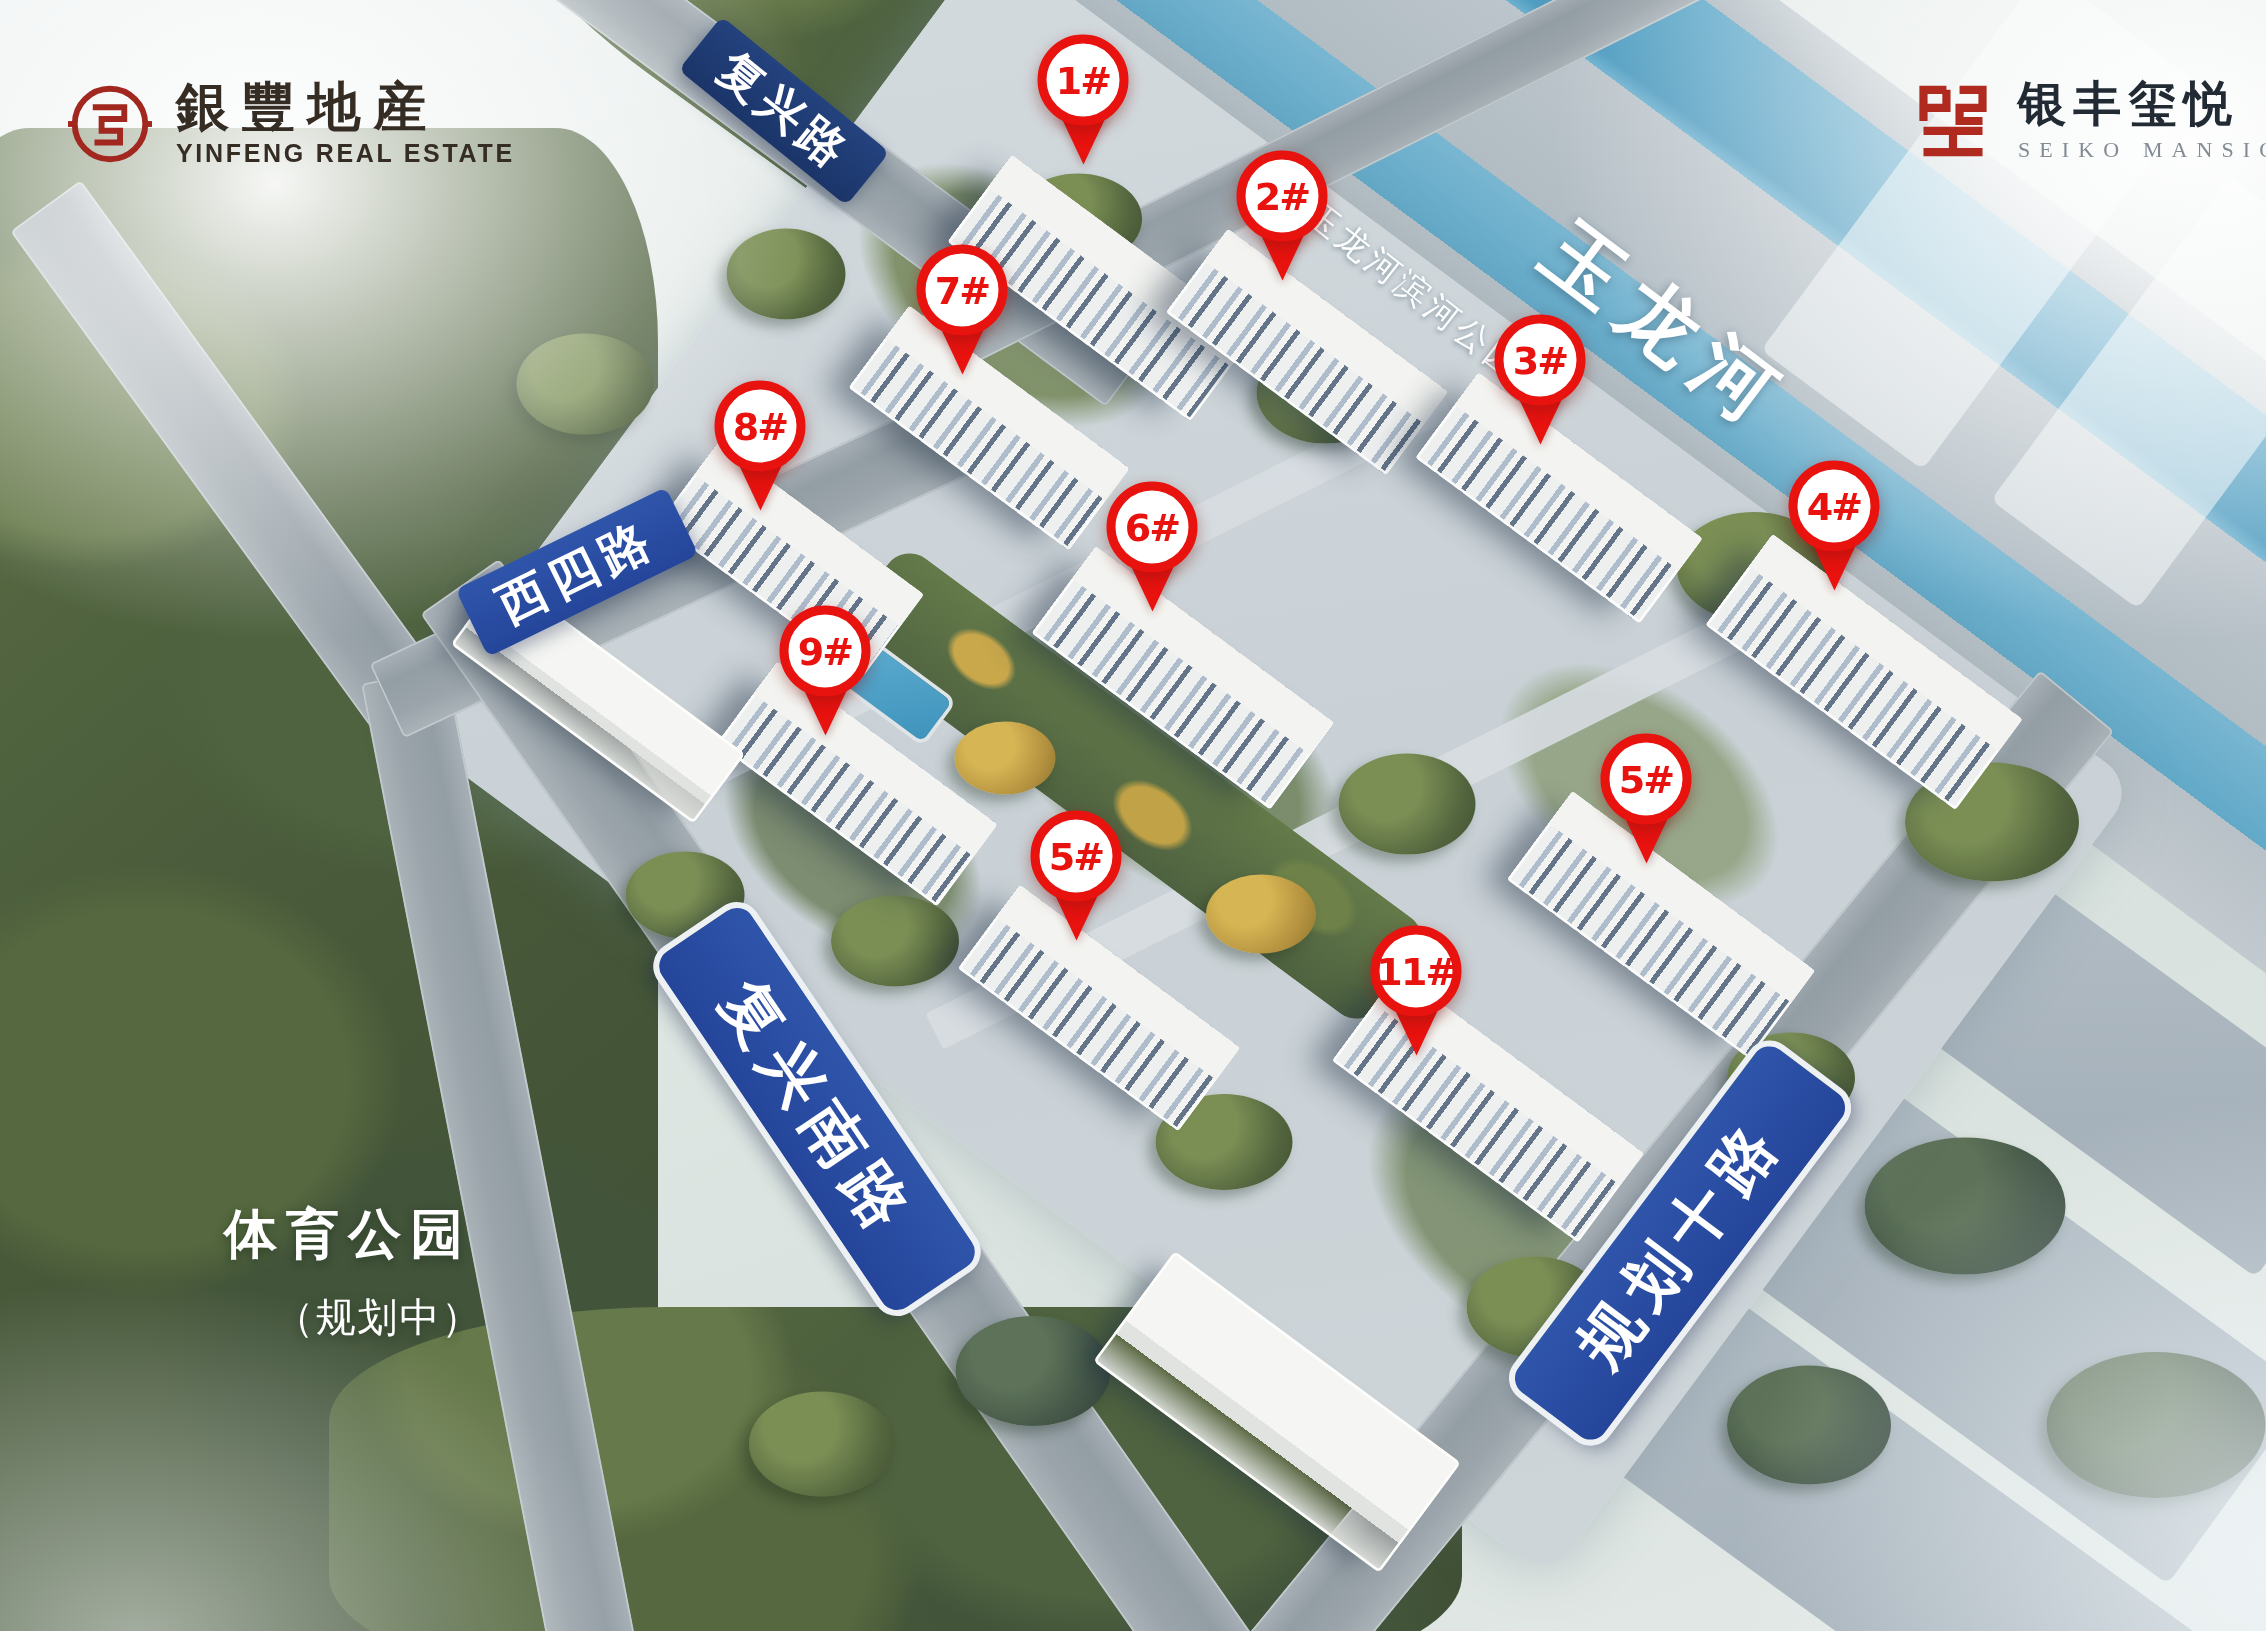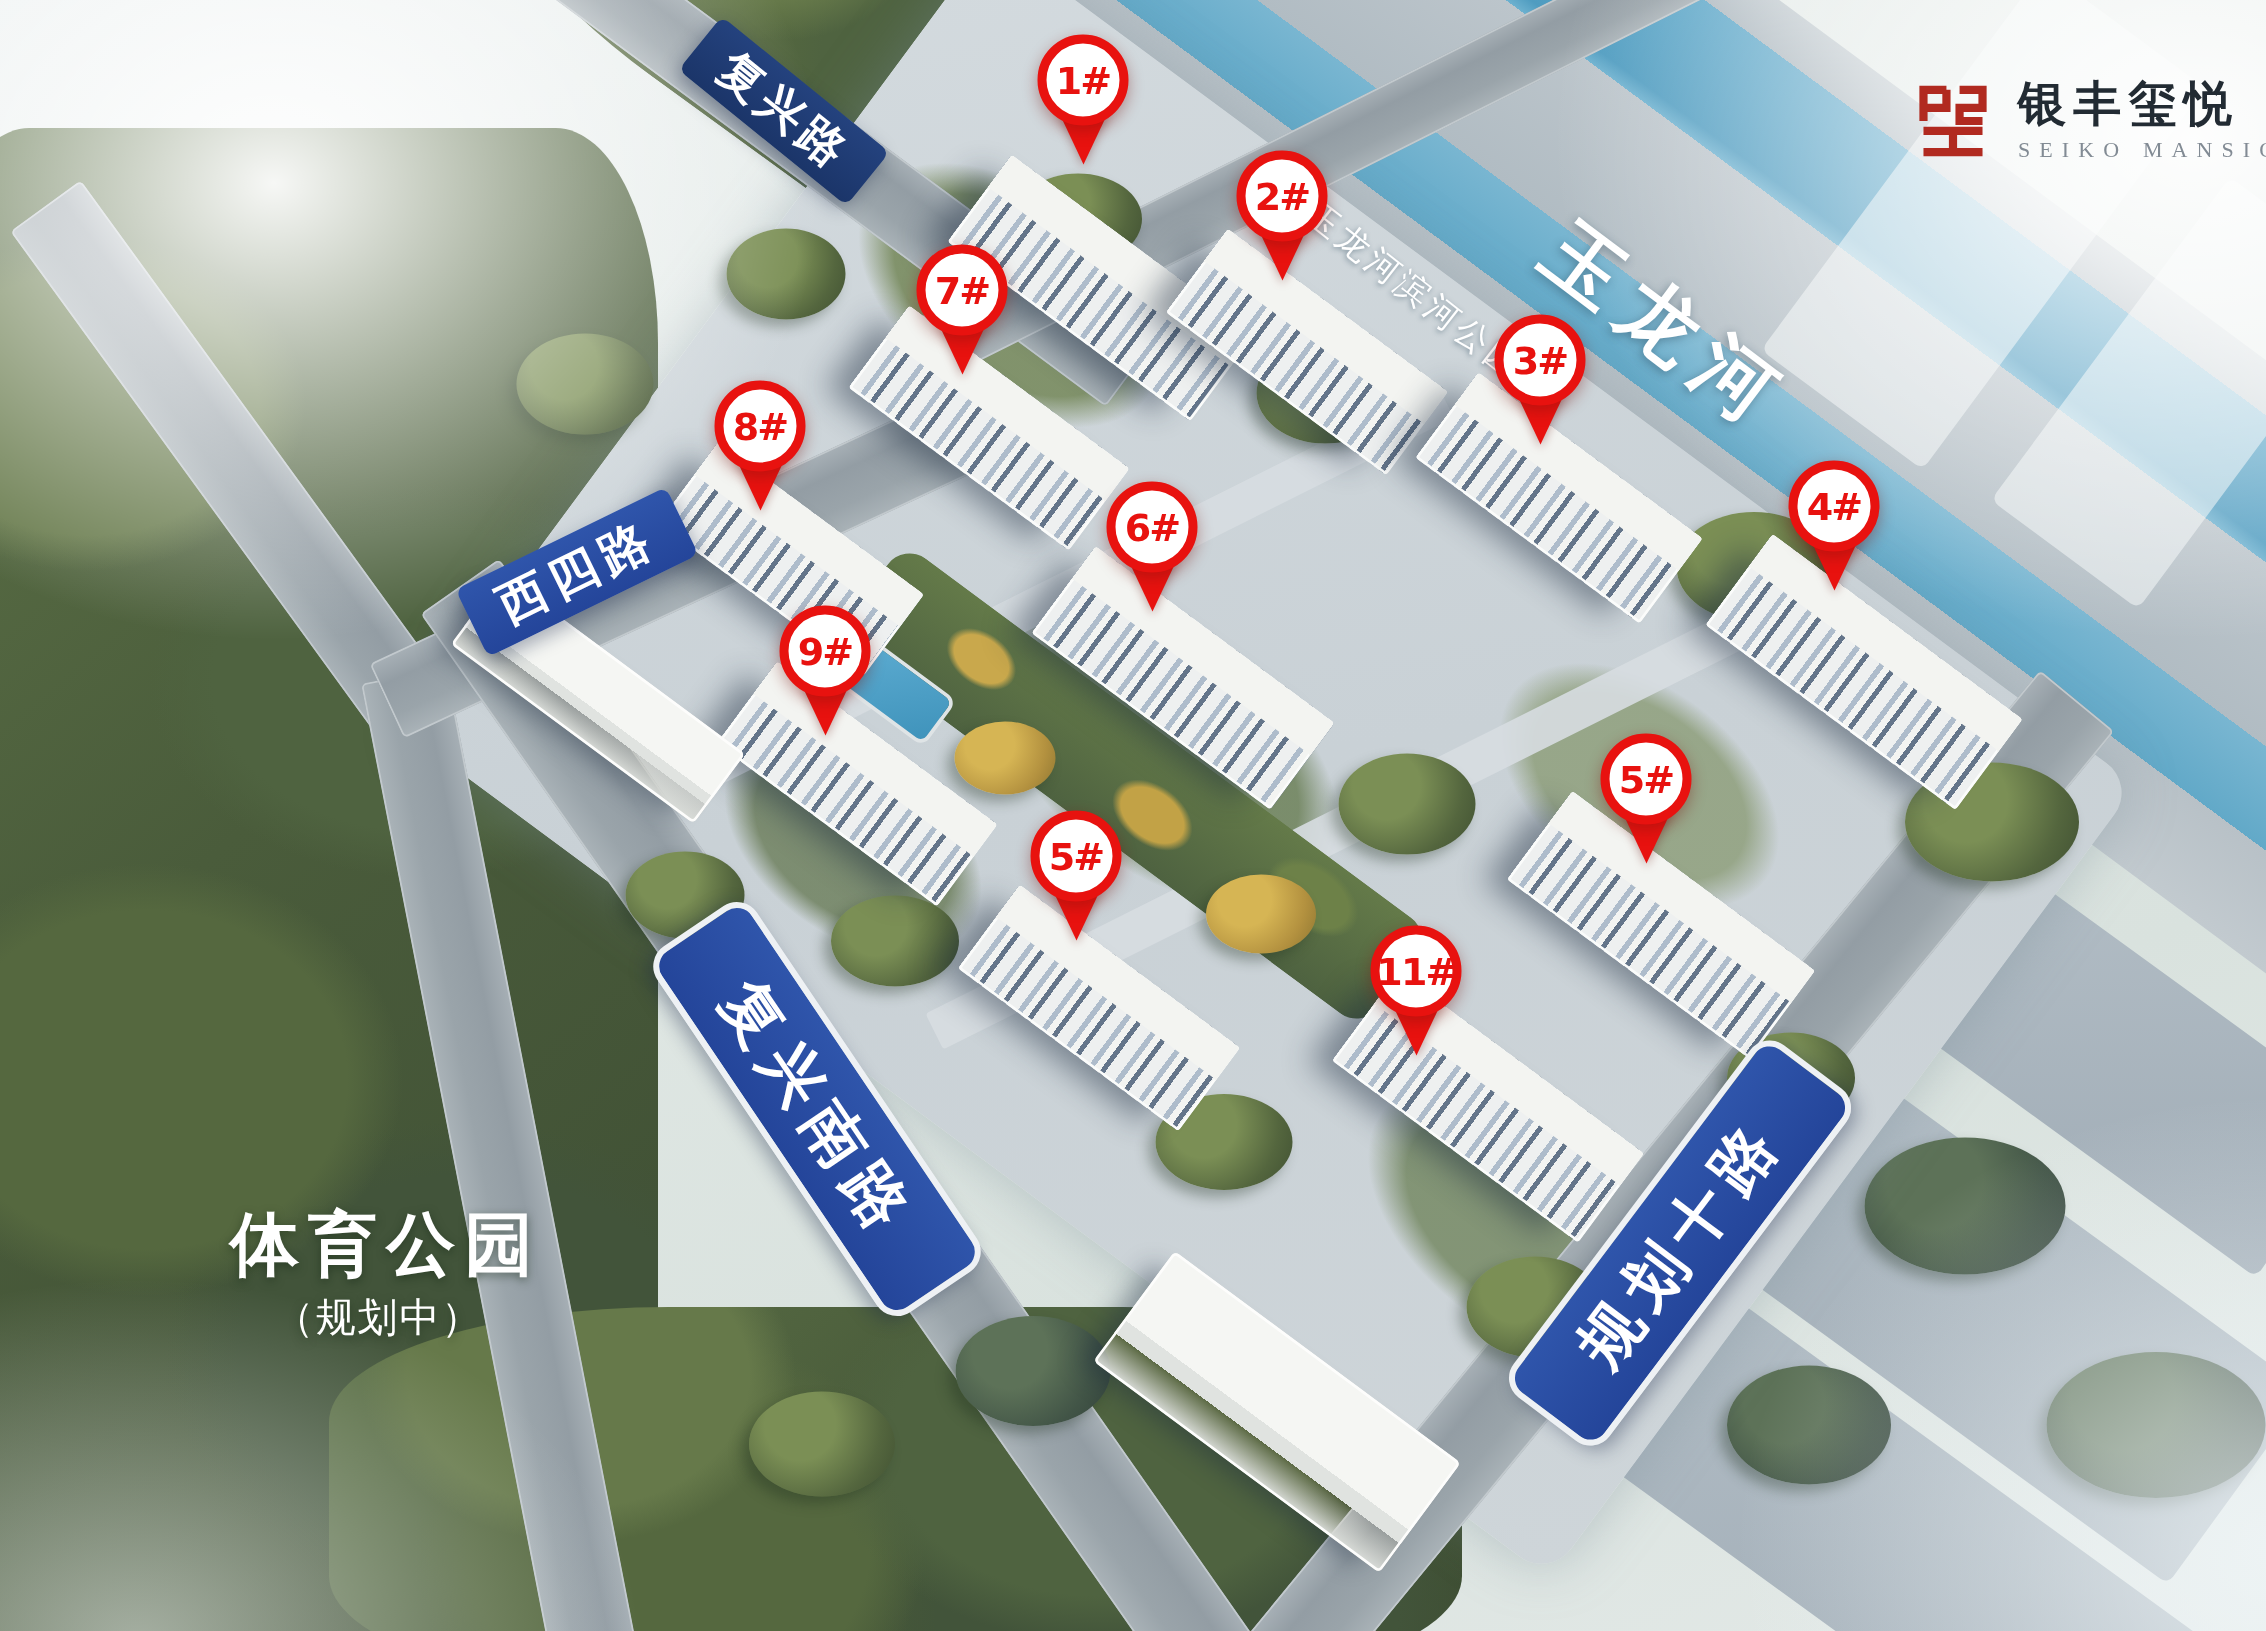--- a/index.html
+++ b/index.html
@@ -169,21 +169,21 @@
     </div>
   <div class="abs ctr banner blue framed" style="left:817px;top:1109px;width:429px;height:108px;font-size:62px;letter-spacing:11px;z-index:30;transform:translate(-50%,-50%) rotate(56deg);">
       <span>复兴南路</span>
     </div>
   <div class="abs ctr banner blue framed" style="left:1680px;top:1243px;width:429px;height:108px;font-size:62px;letter-spacing:11px;z-index:30;transform:translate(-50%,-50%) rotate(-53deg);">
       <span>规划十路</span>
     </div>
   <div class="abs ctr rivertext" style="left:1665px;top:327px;font-size:79px;letter-spacing:14.6px;z-index:30;transform:translate(-50%,-50%) rotate(37deg);"><span>玉龙河</span></div>
   <div class="abs ctr parktext" style="left:1414px;top:291px;font-size:34px;letter-spacing:3.7px;z-index:30;transform:translate(-50%,-50%) rotate(38deg);"><span>玉龙河滨河公园</span></div>
 
-  <div class="abs sports" style="left:230px;top:1199px;font-size:69px;letter-spacing:9.1px;z-index:30;">
+  <div class="abs sports" style="left:224px;top:1199px;font-size:53px;letter-spacing:9.1px;z-index:30;">
     <span>体育公园</span>
   </div>
   <div class="abs sports" style="left:274px;top:1290px;font-size:40px;letter-spacing:1.8px;font-weight:normal;z-index:30;">
     <span>（规划中）</span>
   </div>
 
   <div class="pin" style="left:1083px;top:80px;">
     <div class="pin-tail"></div>
     <div class="pin-circle">
         <span>1#</span>
@@ -243,20 +243,32 @@
         <span>5#</span>
       </div>
   </div>
   <div class="pin" style="left:1416px;top:971px;">
     <div class="pin-tail"></div>
     <div class="pin-circle">
         <span>11#</span>
       </div>
   </div>
 
+  <div class="abs logo" style="left:68px;top:80px;">
+    <svg width="84" height="84" viewBox="0 0 100 100">
+      <circle cx="50" cy="50" r="42" fill="none" stroke="#a1271f" stroke-width="7"></circle>
+      <line x1="0" y1="50" x2="10" y2="50" stroke="#a1271f" stroke-width="7"></line>
+      <line x1="90" y1="50" x2="100" y2="50" stroke="#a1271f" stroke-width="7"></line>
+      <path d="M33 30 H67 M67 30 V44 H40 M40 44 V58 H62 M62 58 V72 H35" fill="none" stroke="#a1271f" stroke-width="7" stroke-linecap="square"></path>
+    </svg>
+    <div>
+      <div class="cn" style="font-size:53px;letter-spacing:12.8px;color:#352c24;line-height:1.05;">銀豐地産</div>
+      <div class="en" style="font-size:25px;color:#352c24;margin-top:3.7px;">YINFENG REAL ESTATE</div>
+    </div>
+  </div>
 
   <div class="abs logo" style="left:1912px;top:79px;">
     <svg width="82" height="82" viewBox="0 0 100 100">
       <path d="M42 12 H14 V34 H42 V12 M14 34 V50" fill="none" stroke="#b12a20" stroke-width="10"></path>
       <path d="M58 12 H86 V34 H58 V50 H86" fill="none" stroke="#b12a20" stroke-width="10"></path>
       <path d="M14 62 H86 M50 62 V88 M14 88 H86" fill="none" stroke="#b12a20" stroke-width="10"></path>
     </svg>
     <div>
       <div class="cn" style="font-size:48px;letter-spacing:7.3px;color:#222b33;line-height:1.05;">银丰玺悦</div>
       <div class="en" style="font-size:22px;letter-spacing:9.1px;color:#828b94;font-family:'Liberation Serif','DejaVu Serif',serif;font-weight:normal;margin-top:7.3px;">SEIKO MANSION</div>

